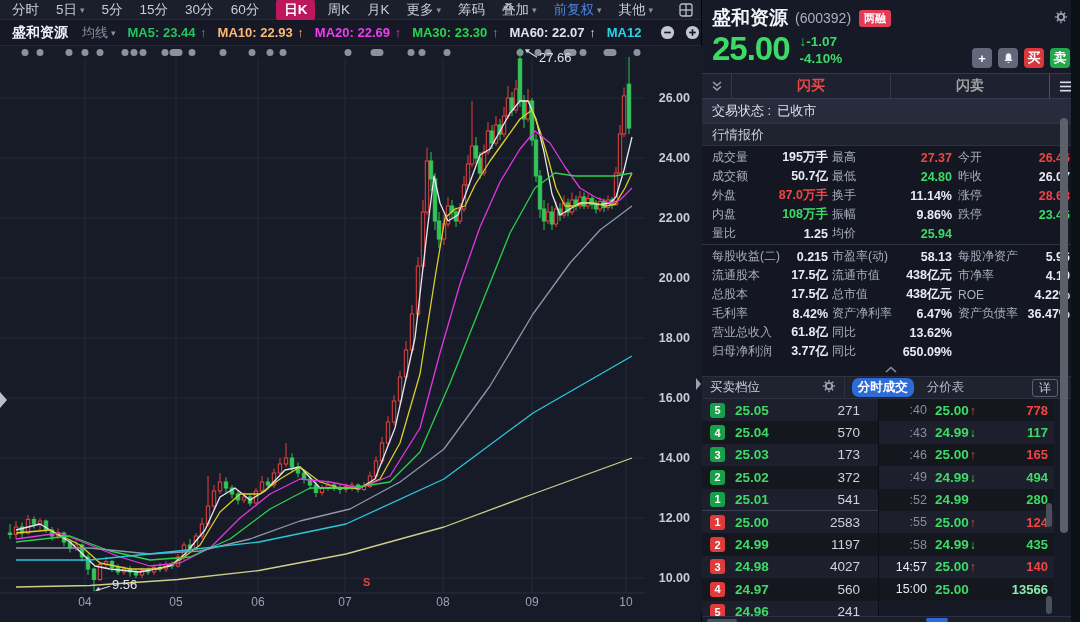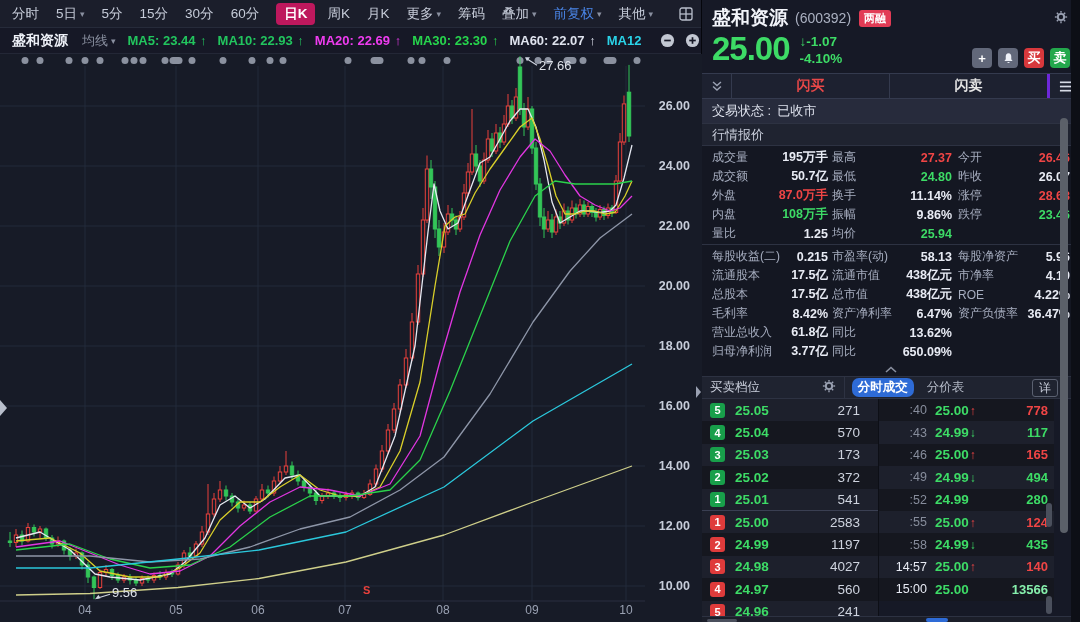--- a/index.html
+++ b/index.html
@@ -1,21 +1,21 @@
 <!DOCTYPE html>
 <html><head>
 <meta charset="utf-8">
 <style>
   * { margin:0; padding:0; box-sizing:border-box; }
   html,body { width:1080px; height:622px; overflow:hidden; }
   body { background:#0f121c; font-family:"Liberation Sans","DejaVu Sans",sans-serif; color:#c6ccd9; position:relative; }
   .app { position:absolute; inset:0; display:flex; }
   
   .left { width:702px; height:622px; border-right:1px solid #05060c; background:#171b27; display:flex; flex-direction:column; position:relative; }
-  .toolbar { height:28px; background:#1b1e2b; border-bottom:1px solid #262b3a; display:flex; align-items:center; padding:0 8px 0 12px; font-size:13.5px; white-space:nowrap; }
+  .toolbar { height:20px; background:#1b1e2b; border-bottom:1px solid #262b3a; display:flex; align-items:center; padding:0 8px 0 12px; font-size:13.5px; white-space:nowrap; }
   .tb-item { margin-right:17px; cursor:pointer; color:#c6ccd9; display:flex; align-items:center; }
   .tb-item.active { background:#be185d; color:#fff; border-radius:4px; padding:2px 8px; margin-right:12px; font-weight:700; }
   .tb-item.accent { color:#4a86e8; }
   .caret { font-size:9px; color:#8a90a0; margin-left:3px; }
   .grow { flex:1; }
   .tb-icon { width:20px; height:20px; margin-left:8px; display:flex; align-items:center; justify-content:center; cursor:pointer; }
   .chart-header { height:26px; background:#161826; border-bottom:1px solid #232736; display:flex; align-items:center; padding:0 4px 0 12px; font-size:13px; white-space:nowrap; overflow:hidden; }
   .ch-symbol { color:#eef1f8; font-weight:700; font-size:14px; margin-right:14px; }
   .ch-sel { color:#8a90a0; margin-right:12px; display:flex; align-items:center; }
   .ma-entry { font-weight:700; margin-right:11px; letter-spacing:0; }
@@ -34,21 +34,21 @@
   .rp-gear { margin-left:auto; margin-right:2px; cursor:pointer; }
   .rp-row2 { display:flex; align-items:flex-start; height:40px; }
   .rp-price { font-size:33px; font-weight:700; color:#3ddb66; line-height:36px; letter-spacing:-1px; }
   .rp-chg { margin-left:10px; display:flex; flex-direction:column; font-weight:700; font-size:13.5px; color:#3ddb66; line-height:17px; padding-top:2px; }
   .rp-btns { margin-left:auto; display:flex; align-items:center; align-self:flex-end; margin-bottom:3px; }
   .sq-btn { width:20px; height:20px; border-radius:4px; margin-left:6px; display:flex; align-items:center; justify-content:center; color:#fff; font-weight:700; font-size:13px; cursor:pointer; background:#62687a; }
   .flash-row { height:26px; border-top:1px solid #343a4e; border-bottom:1px solid #343a4e; background:#1d2130; display:flex; align-items:stretch; margin-top:2px; }
   .flash-cell { display:flex; align-items:center; justify-content:center; font-weight:700; font-size:14px; cursor:pointer; }
   .fc-icon { width:30px; border-right:1px solid #343a4e; }
   .fc-buy { flex:1; color:#e84848; border-right:1px solid #343a4e; }
-  .fc-sell { flex:1; color:#e5e5e5; border-right:3px solid #6d28d9; }
+  .fc-sell { flex:1; color:#a3a3a3; border-right:1px solid #6d28d9; }
   .fc-menu { width:30px; }
   .status-row { height:25px; background:#272b3c; display:flex; align-items:center; padding-left:10px; color:#dde1ec; font-size:13px; gap:6px; border-bottom:1px solid #2d3242; }
   .sec-head { height:22px; background:#1f2330; border-bottom:1px solid #2d3242; display:flex; align-items:center; padding-left:10px; color:#cacfdc; font-size:13px; }
   .grid { background:#141722; padding:2px 0 1px 0; }
   .g-row { display:flex; height:19px; align-items:center; padding:0 8px 0 10px;text-align:right; }
   .g-cell { display:flex; justify-content:space-between; align-items:center; }
   .g-c1 { width:116px; } .g-c2 { width:120px; margin-left:4px;gap:14px; } .g-c3 { width:112px; margin-left:6px; }
   .g-label { color:#a6adbf; font-size:12px; }
   .g-val { font-weight:700; font-size:12.5px; }
   .vw { color:#e8ebf4; } .vr { color:#f04545; } .vg { color:#3ddb66; }
@@ -115,21 +115,21 @@
         <div class="tb-icon">
           <svg width="15" height="15" viewBox="0 0 16 16">
             <path d="M2 6 V2 H6 M10 2 H14 V6 M14 10 V14 H10 M6 14 H2 V10" fill="none" stroke="#b9bfcc" stroke-width="1.4"></path>
           </svg>
         </div>
       </div>
     <div class="chart-header" id="chartheader">
         <span class="ch-symbol">盛和资源</span>
         <span class="ch-sel">均线<span class="caret">▾</span></span>
         <span class="ma-entry" style="color:#22c55e">MA5: 23.44<span class="arr"> ↑</span></span>
-        <span class="ma-entry" style="color:#22c55e">MA10: 22.93<span class="arr"> ↑</span></span>
+        <span class="ma-entry" style="color:#fdba74">MA10: 22.93<span class="arr"> ↑</span></span>
         <span class="ma-entry" style="color:#ef3cf0">MA20: 22.69<span class="arr"> ↑</span></span>
         <span class="ma-entry" style="color:#27d54d">MA30: 23.30<span class="arr"> ↑</span></span>
         <span class="ma-entry" style="color:#dfe3ee">MA60: 22.07<span class="arr"> ↑</span></span>
         <span class="ma-entry" style="color:#2ad3e8">MA12</span>
         <span class="ch-icons">
           <span class="tb-icon">
             <svg width="15" height="15" viewBox="0 0 16 16">
               <circle cx="8" cy="8" r="7" fill="#c2c7d2"></circle>
               <line x1="4.5" y1="8" x2="11.5" y2="8" stroke="#161826" stroke-width="1.8"></line>
             </svg>

